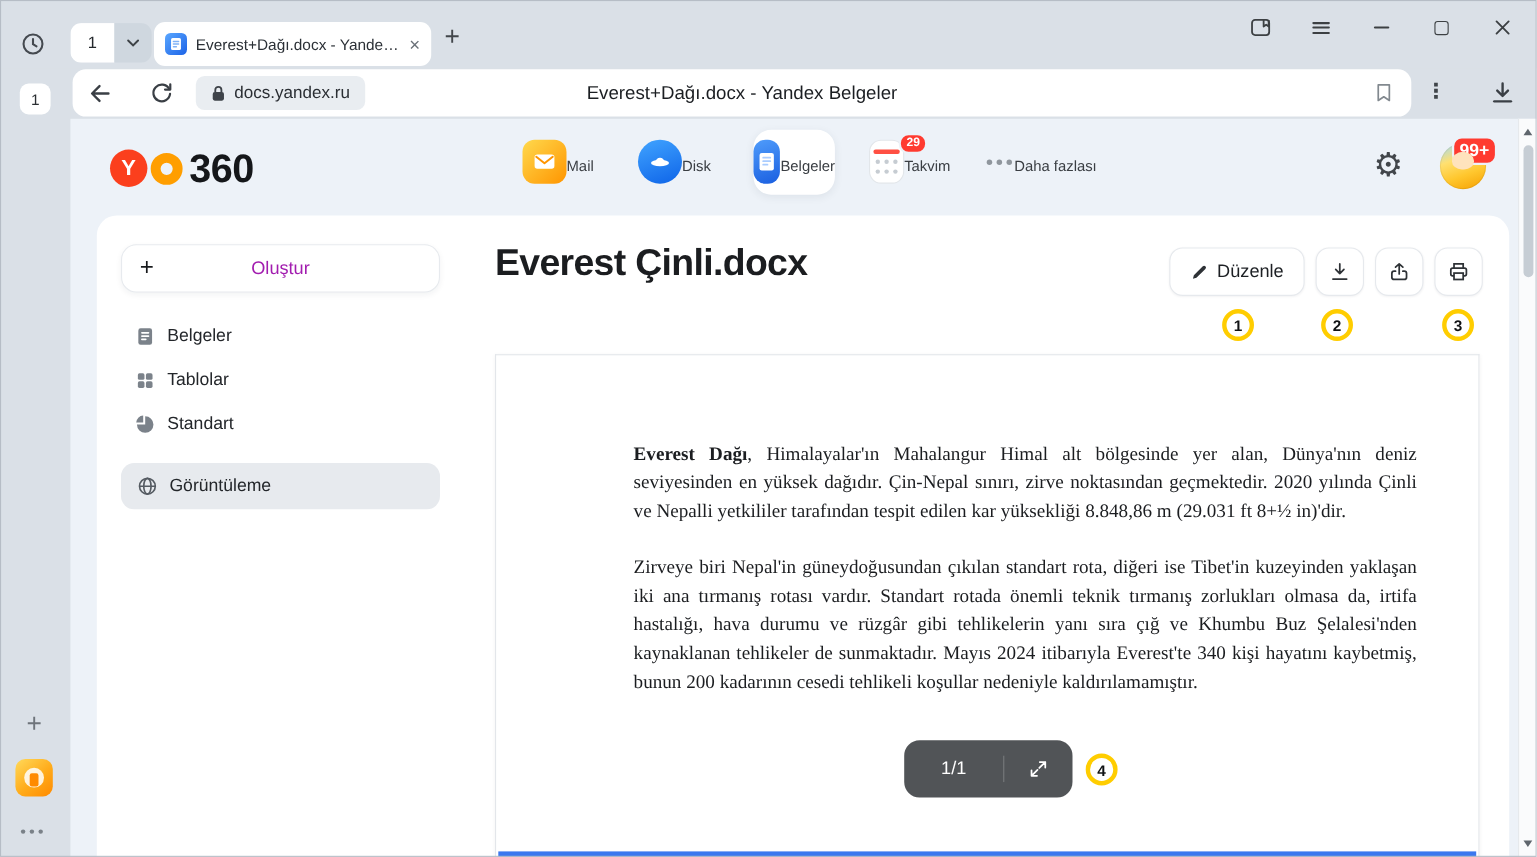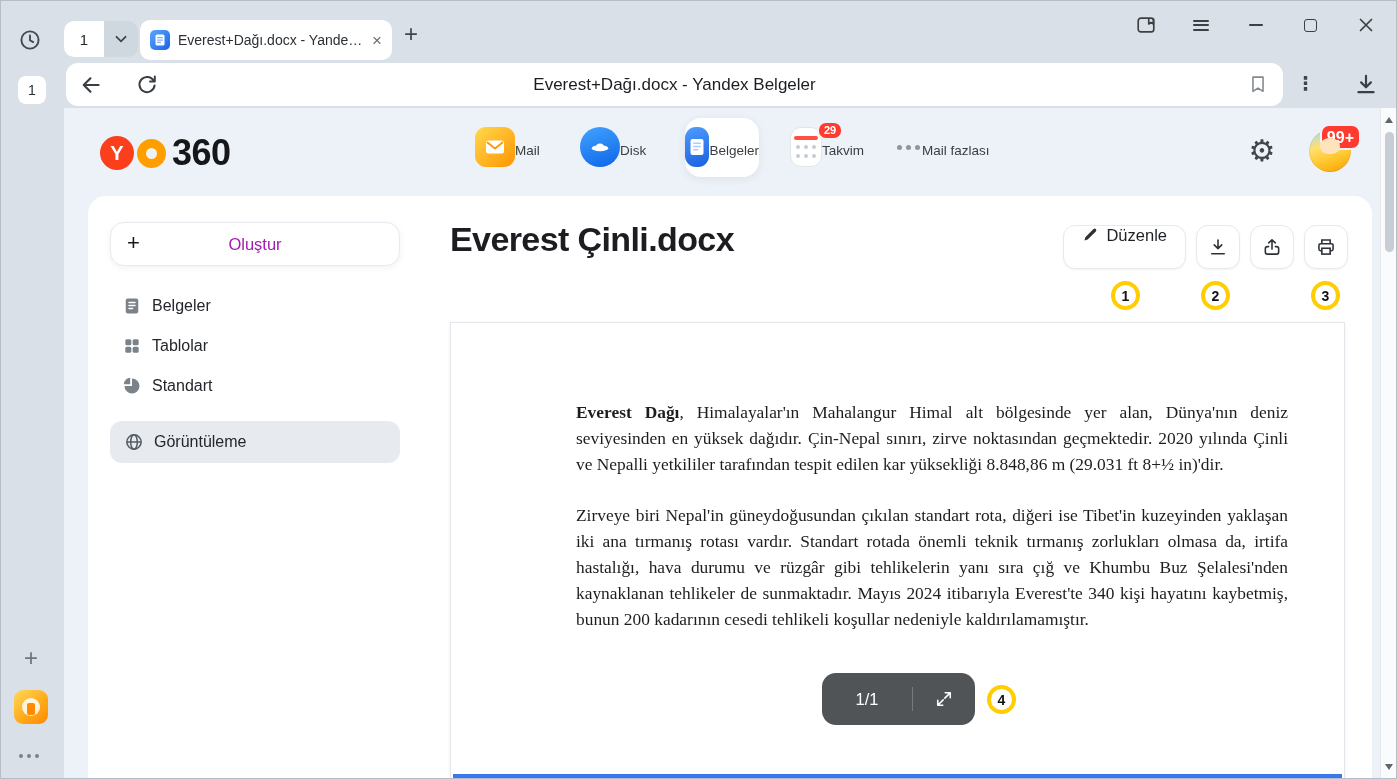--- a/index.html
+++ b/index.html
@@ -78,21 +78,21 @@
   .cplus{position:absolute;left:16px;top:7px;font-size:22px;color:#17191c}
   .clabel{display:block;text-align:center;font-size:16.5px;font-weight:500;color:#a21caf;line-height:42px}
   .navitem{position:absolute;left:22px;width:290px;height:40px;border-radius:12px;display:flex;align-items:center}
   .navitem .nicon{width:20px;height:20px;margin-left:12px}
   .navitem .nlabel{margin-left:10px;font-size:16px;color:#23262a}
   .navitem.activeitem{background:#e7eaee;height:42px}
   .navitem.activeitem .nicon{margin-left:14px}
 
   .doctitle{position:absolute;left:362px;top:24px;font-size:34px;font-weight:700;color:#1b1d20;letter-spacing:-0.6px}
   .toolbar{position:absolute;right:24px;top:29px;display:flex;gap:10px}
-  .editbtn{height:44px;border:1px solid #e6e9ed;border-radius:12px;background:#fff;box-shadow:0 1px 2px rgba(16,24,40,.05);display:flex;gap:7px;padding:0 18px}
+  .editbtn{height:44px;border:1px solid #e6e9ed;border-radius:12px;background:#fff;box-shadow:0 1px 2px rgba(16,24,40,.05);display:flex;align-items:center;gap:7px;padding:0 18px}
   .editlabel{font-size:16.5px;font-weight:500;color:#1d2024}
   .tbtn{width:44px;height:44px;border:1px solid #e6e9ed;border-radius:12px;background:#fff;box-shadow:0 1px 2px rgba(16,24,40,.05);display:flex;align-items:center;justify-content:center}
 
   .anno{position:absolute;width:29px;height:29px;border-radius:50%;background:#fff;border:4px solid #ffcd00;display:flex;align-items:center;justify-content:center;font-size:14px;font-weight:700;color:#101214;box-shadow:0 0 0 2px rgba(255,255,255,.95);z-index:6}
 
   .page{position:absolute;left:362px;top:126px;width:895px;height:457px;background:#fff;border:1px solid #e3e6ea;border-bottom:none;box-shadow:0 1px 4px rgba(20,30,45,.05)}
   .pagetext{position:absolute;left:125px;top:76px;width:712px;font-family:"Liberation Serif","DejaVu Serif",serif;font-size:17.4px;line-height:26px;color:#1b1d20;text-align:justify}
   .pagetext p + p{margin-top:25px}
   .bluebar{position:absolute;left:2px;right:2px;bottom:0;height:5px;background:#3b78ee}
   .pager{position:absolute;left:371px;top:350px;width:153px;height:52px;border-radius:14px;background:rgba(62,65,69,.9);display:flex;align-items:center;color:#fff;z-index:5}
@@ -178,20 +178,29 @@
       <svg width="26" height="26" viewBox="0 0 24 24">
           <path d="M19 12H5.8M11.5 5.8L5.3 12l6.2 6.2" fill="none" stroke="#3a3f45" stroke-width="2" stroke-linecap="round" stroke-linejoin="round"></path>
         </svg>
     </button>
     <button class="reloadbtn">
       <svg width="24" height="24" viewBox="0 0 24 24">
           <path d="M18.8 8A7.6 7.6 0 1 0 19.6 12.4" fill="none" stroke="#3a3f45" stroke-width="2" stroke-linecap="round"></path>
           <path d="M19.8 3.6v4.8H15" fill="none" stroke="#3a3f45" stroke-width="2" stroke-linecap="round" stroke-linejoin="round"></path>
         </svg>
     </button>
+    <div class="domainpill">
+      <span>
+        <svg width="13" height="16" viewBox="0 0 14 17">
+            <rect x="1.5" y="7" width="11" height="8.5" rx="2" fill="#3e4349"></rect>
+            <path d="M4 7V5a3 3 0 0 1 6 0v2" fill="none" stroke="#3e4349" stroke-width="1.8"></path>
+          </svg>
+      </span>
+      <span class="domaintext">docs.yandex.ru</span>
+    </div>
     <div class="omnititle">Everest+Dağı.docx - Yandex Belgeler</div>
     <button class="bookmarkbtn">
       <svg width="22" height="22" viewBox="0 0 24 24">
           <path d="M6.5 4.5h11V20l-5.5-3.6L6.5 20z" fill="none" stroke="#82898f" stroke-width="1.7" stroke-linejoin="round"></path>
         </svg>
     </button>
   </div>
   <button class="morevert">⋮</button>
   <button class="dlbtn">
     <svg width="26" height="26" viewBox="0 0 24 24">
@@ -270,21 +279,21 @@
         <span class="svcbadge">29</span>
       </span>
       <span class="svclabel">Takvim</span>
     </a>
     <a class="svc">
       <span class="svcicon">
           <i class="d"></i>
           <i class="d"></i>
           <i class="d"></i>
         </span>
-      <span class="svclabel">Mail fazlası</span>
+      <span class="svclabel">Daha fazlası</span>
     </a>
   </nav>
 
   <button class="gearbtn">⚙</button>
   <div class="avatar">
     <span class="avbadge">99+</span>
   </div>
 
   <div class="panel">
 

